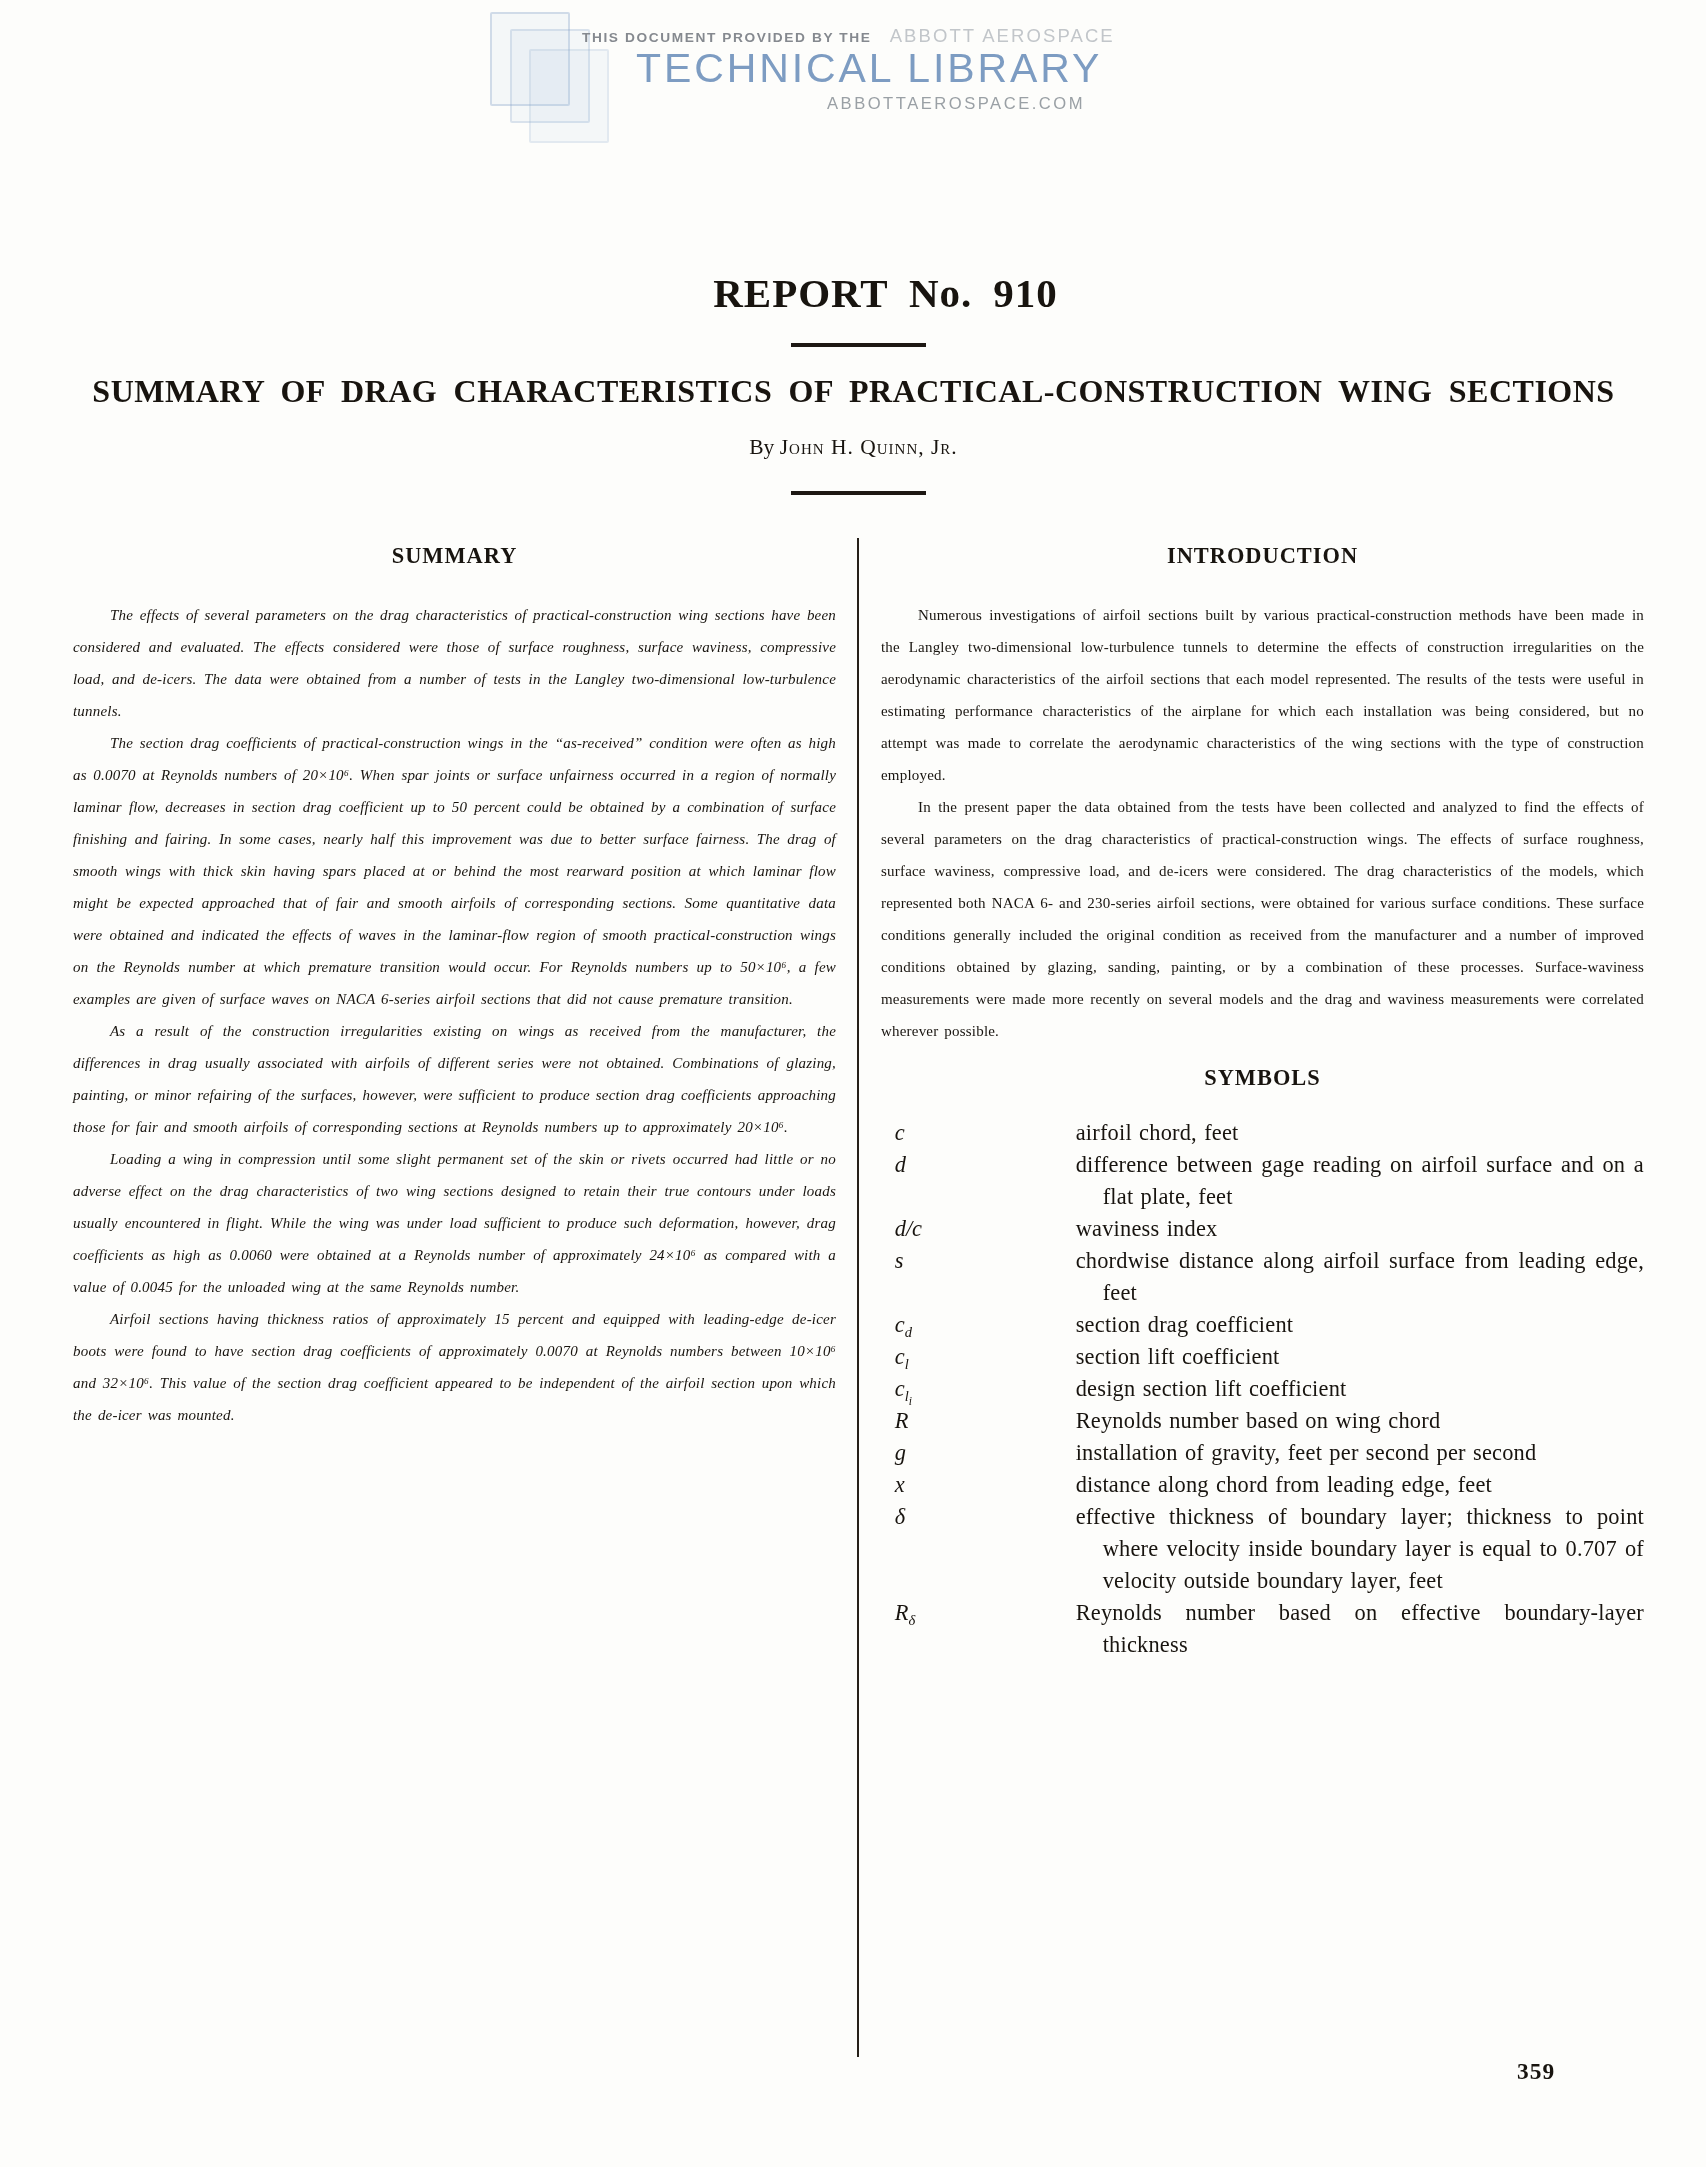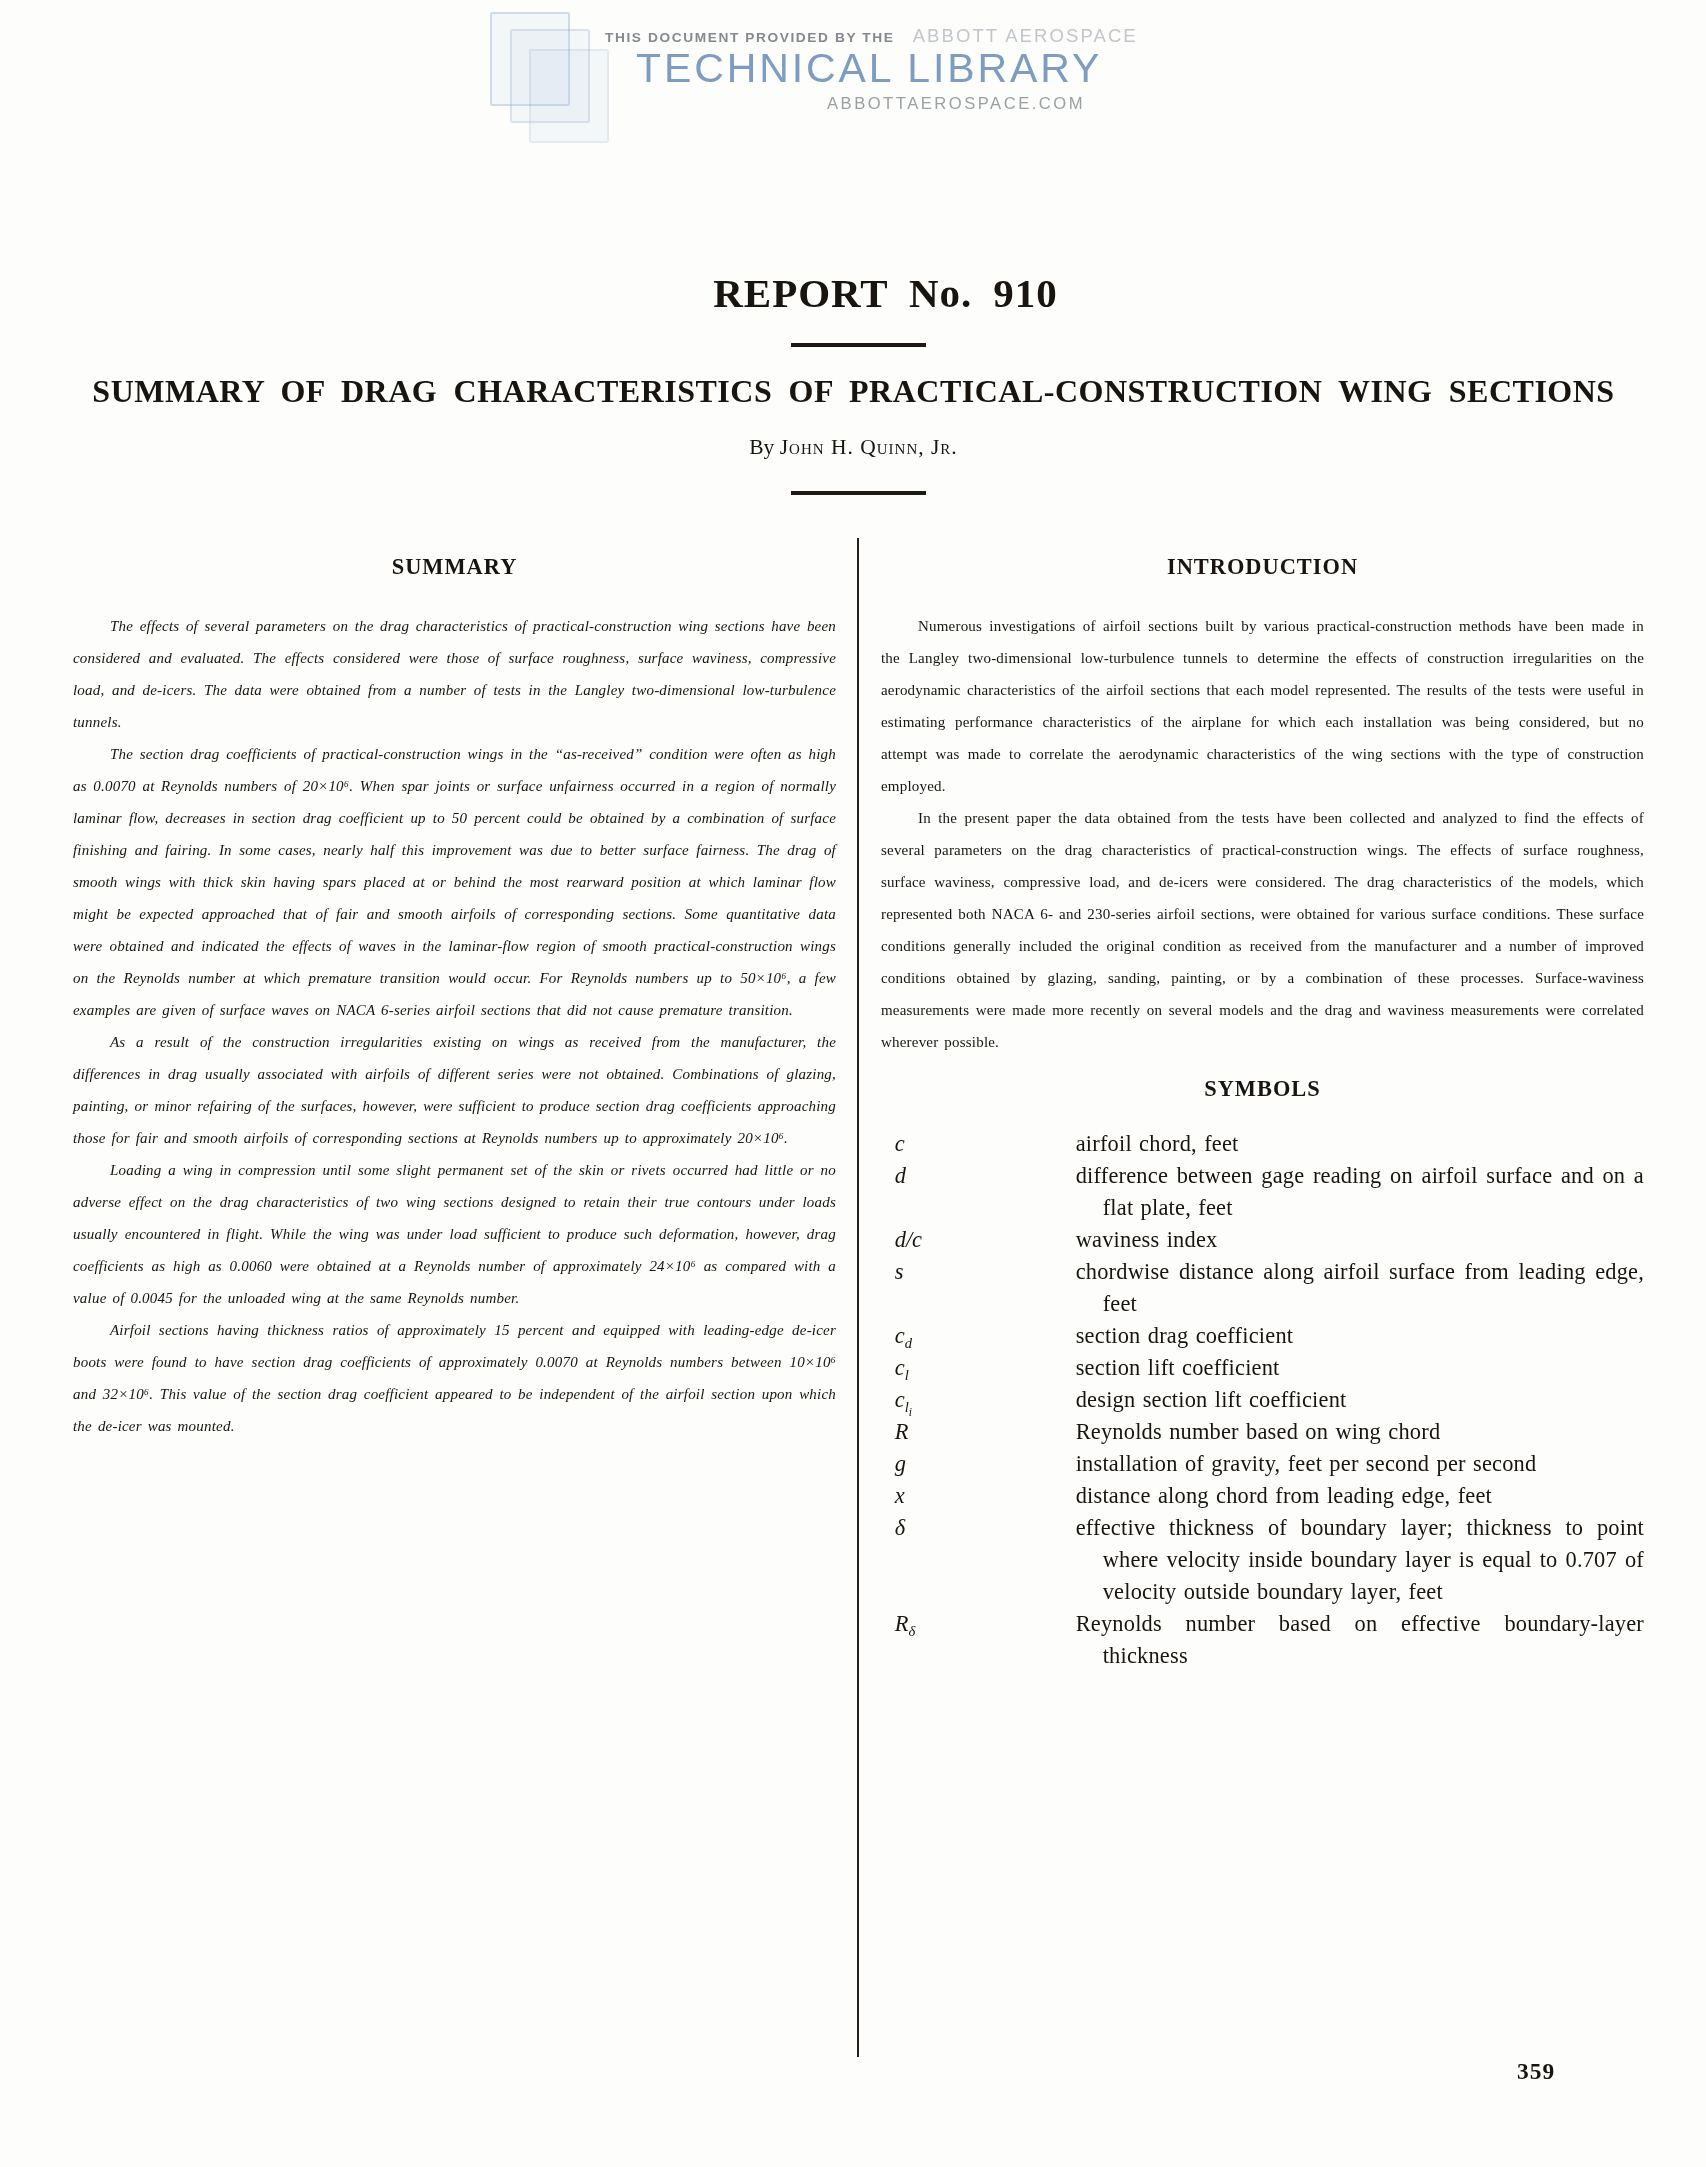--- a/index.html
+++ b/index.html
@@ -21,21 +21,21 @@
     font-family:"Liberation Serif","DejaVu Serif",serif;
     overflow:hidden;
   }
 
   
   .brand{position:absolute;left:0;top:0;width:100%;height:146px;}
   .brand-icon{position:absolute;left:490px;top:11.7px;width:137px;height:117px;}
   .brand-icon .pg{position:absolute;width:76px;height:90px;border:2px solid rgba(125,156,194,.30);background:rgba(170,195,225,.10);border-radius:2px;}
   .brand-icon .pg2{left:19.5px;top:17.6px;border-color:rgba(125,156,194,.22);}
   .brand-icon .pg3{left:39px;top:37px;border-color:rgba(125,156,194,.15);}
-  .brand-line1{position:absolute;left:605px;top:25px;white-space:nowrap;
+  .brand-line1{position:absolute;left:582px;top:25px;white-space:nowrap;
     font-family:"Liberation Sans","DejaVu Sans",sans-serif;}
   .provided-by{font-size:13.7px;font-weight:700;letter-spacing:1.6px;color:var(--logo-gray);}
   .brand-name{font-size:18.5px;font-weight:400;letter-spacing:2.1px;color:var(--logo-light-gray);margin-left:13.7px;}
   .brand-line2{position:absolute;left:636px;top:45px;
     font-family:"Liberation Sans","DejaVu Sans",sans-serif;
     font-size:41px;font-weight:400;letter-spacing:2.9px;color:var(--accent-blue);white-space:nowrap;}
   .brand-line3{position:absolute;left:827px;top:94px;
     font-family:"Liberation Sans","DejaVu Sans",sans-serif;
     font-size:16.6px;letter-spacing:2.5px;color:var(--logo-url-gray);white-space:nowrap;}
 
@@ -48,21 +48,21 @@
   .byline .author{font-variant:small-caps;letter-spacing:1px;}
   .rule{position:absolute;left:791px;width:135px;height:3.9px;background:#1d1813;}
   .rule2{top:491px;}
 
   
   .col{position:absolute;top:538px;width:763px;}
   .col-left{left:73px;}
   .col-right{left:881px;}
   .col-divider{position:absolute;left:857px;top:538px;width:2px;height:1519px;background:#262019;}
 
-  .col h2{margin:14px 0 29px;text-align:center;font-size:22.4px;font-weight:700;
+  .col h2{margin:3px 0 29px;text-align:center;font-size:22.4px;font-weight:700;
     letter-spacing:1px;line-height:29px;}
   .body p{margin:0;text-indent:37px;text-align:justify;
     font-size:15px;line-height:32px;letter-spacing:0.2px;word-spacing:2px;}
   .col-left .body p{font-style:italic;}
 
   h2.symbols-h{margin:15.6px 0 25px;}
 
   
   .sym-row{display:flex;font-size:22.4px;line-height:32px;}
   .sym-key{flex:none;width:181px;padding-left:13.7px;font-style:italic;}

